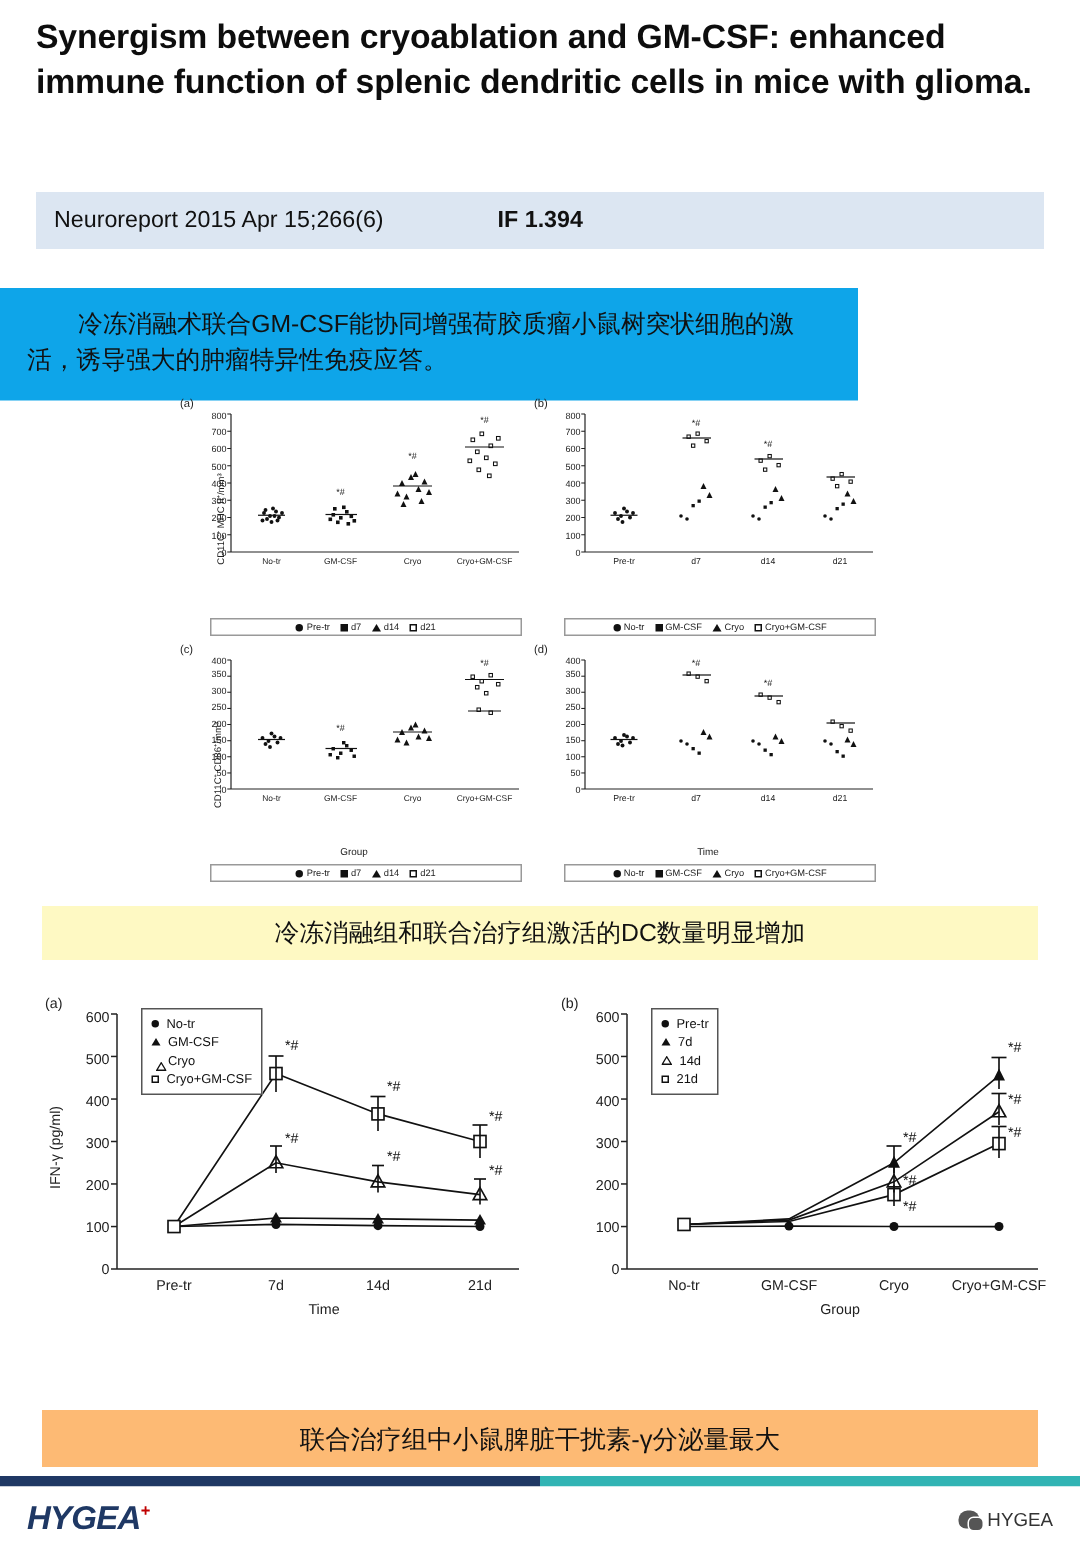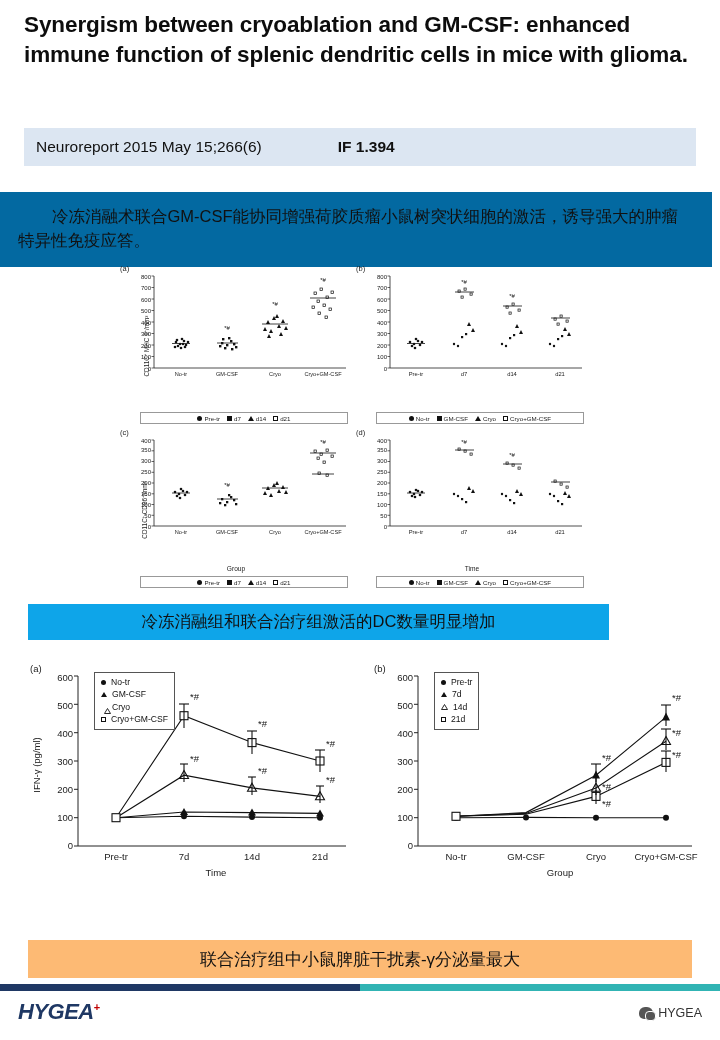--- a/index.html
+++ b/index.html
@@ -49,22 +49,22 @@
     font-size: 15.5px;
     font-weight: bold;
     color: #111;
   }
 
   
   .caption-block {
     position: absolute;
     left: 0;
     top: 192px;
-    width: 712px;
-    background: #0369a1;
+    width: 572px;
+    background: #0ea5e9;
     padding: 12px 18px 14px 18px;
     font-size: 16.5px;
     line-height: 1.48;
     color: #111;
   }
   .caption-block .indent { display: inline-block; width: 34px; }
 
   
   .fig1 {
     position: absolute;
@@ -130,23 +130,23 @@
     font-size: 6.6px;
     color: #222;
   }
   svg.plot { display: block; }
 
   
   .caption2 {
     position: absolute;
     left: 28px;
     top: 604px;
-    width: 581px;
+    width: 664px;
     height: 36px;
-    background: #0ea5e9;
+    background: #fef9c3;
     display: flex;
     align-items: center;
     justify-content: center;
     font-size: 16.5px;
     color: #111;
   }
 
   
   .fig2 {
     position: absolute;
@@ -233,21 +233,21 @@
   }
 </style>
 </head>
 <body>
 
 <div class="slide">
 
   <div class="title">Synergism between cryoablation and GM-CSF: enhanced immune function of splenic dendritic cells in mice with glioma.</div>
 
   <div class="journal-bar">
-    <span class="journal-ref">Neuroreport 2015 May 15;266(6)</span>
+    <span class="journal-ref">Neuroreport 2015 Apr 15;266(6)</span>
     <span class="journal-if">IF 1.394</span>
   </div>
 
   <div class="caption-block">
     <span class="indent"></span><span>冷冻消融术联合GM-CSF能协同增强荷胶质瘤小鼠树突状细胞的激活，诱导强大的肿瘤特异性免疫应答。</span>
   </div>
 
   <div class="fig1">
     <div class="panel-grid">
 

